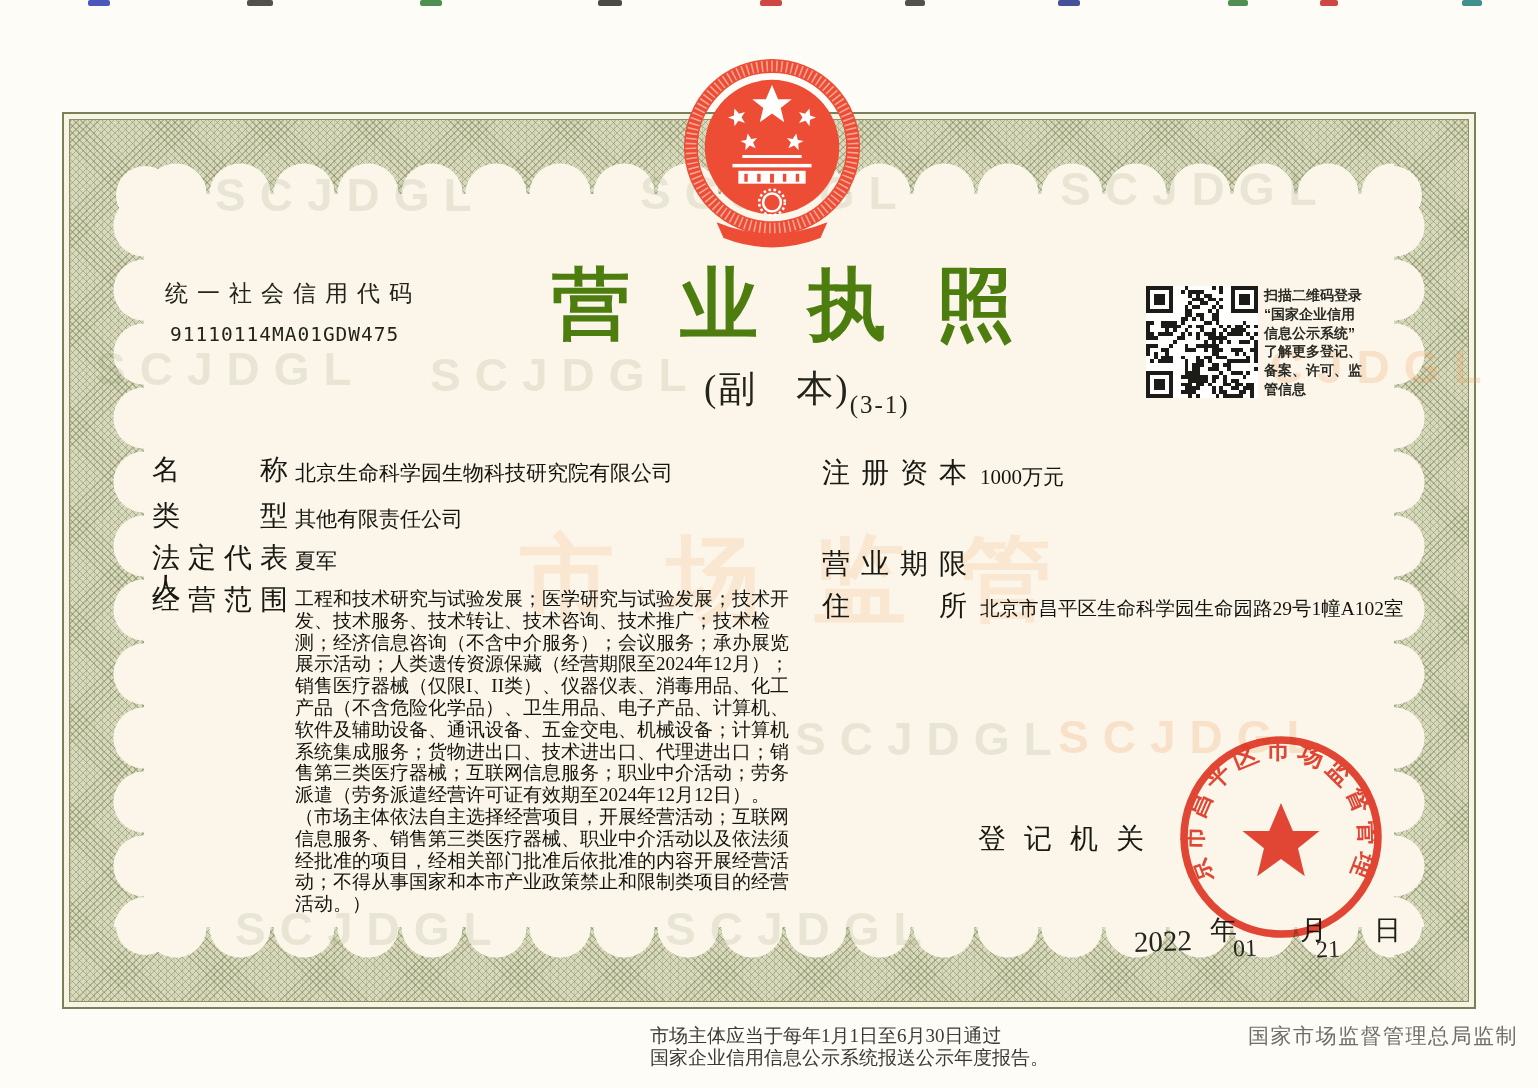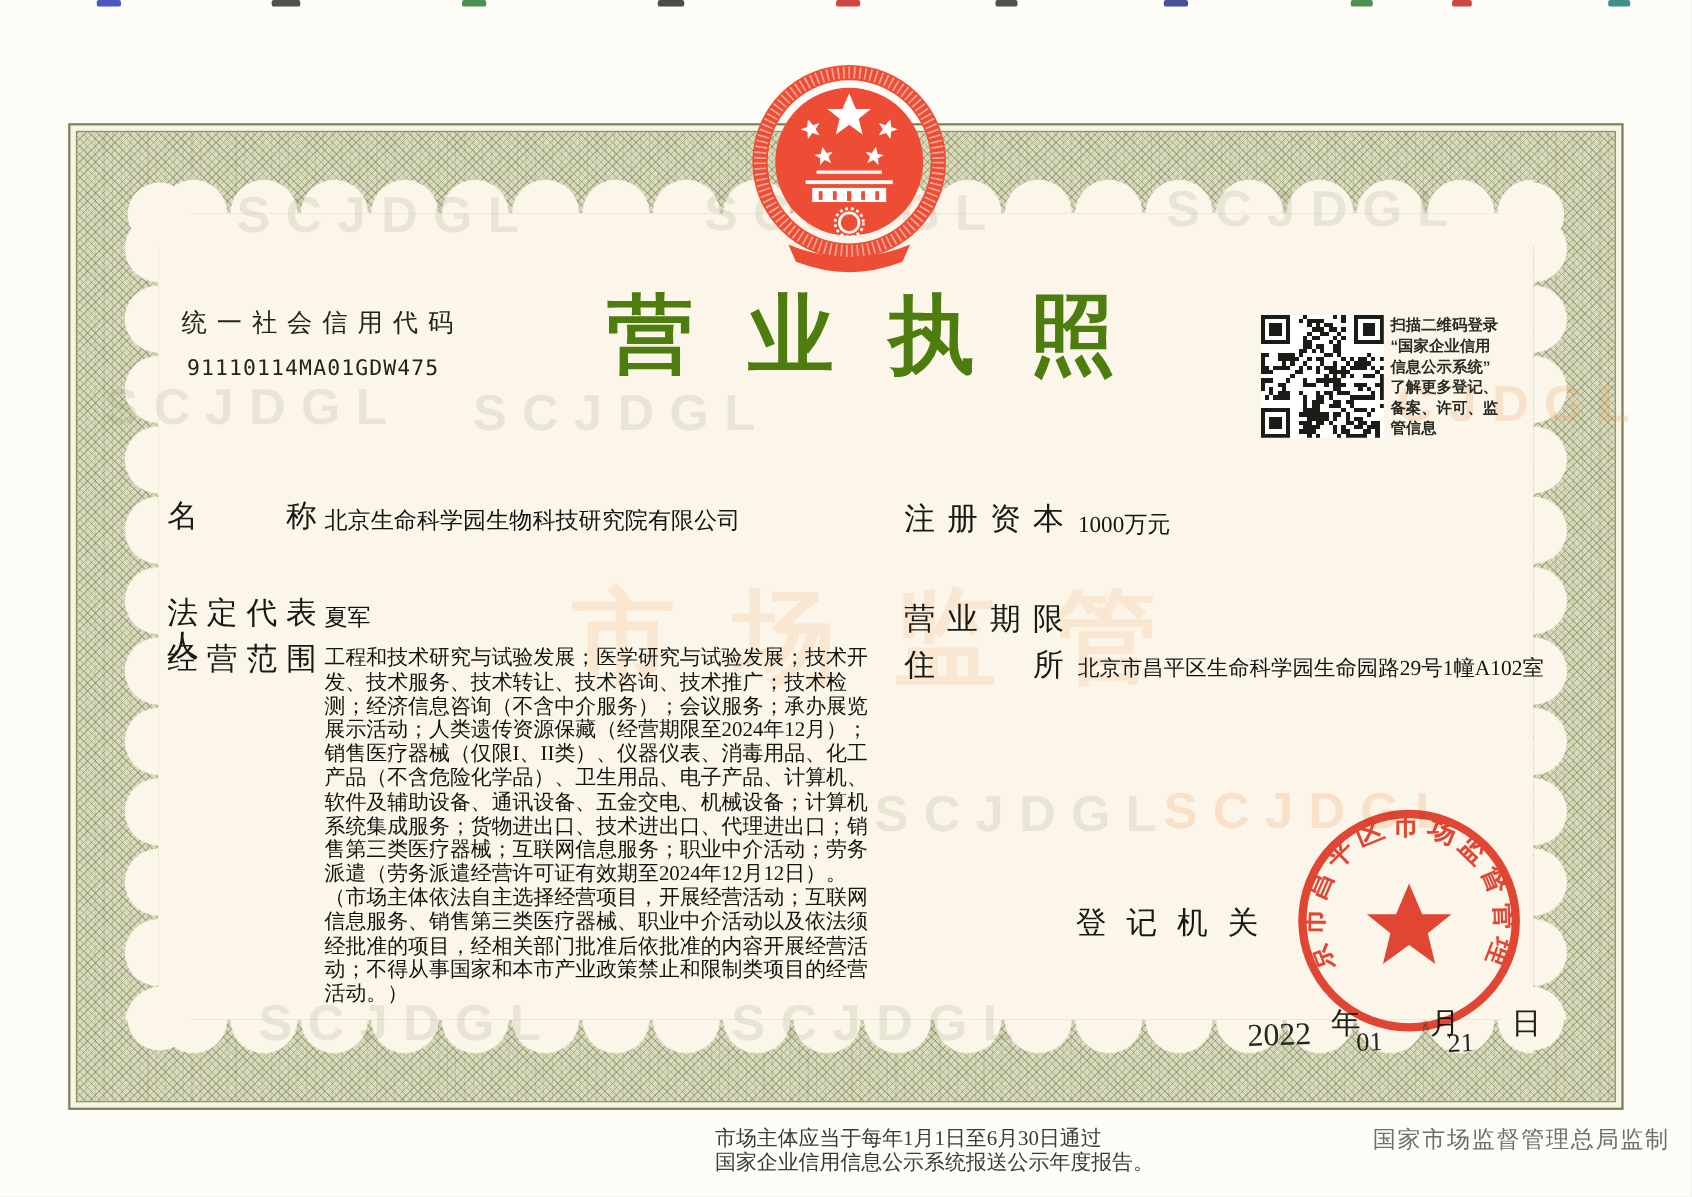--- a/index.html
+++ b/index.html
@@ -144,20 +144,23 @@
     </g>
     <circle cx="90" cy="148" r="9" fill="none" stroke="#fff" stroke-width="2.5"></circle>
     <circle cx="90" cy="148" r="13" fill="none" stroke="#fff" stroke-width="2.5" stroke-dasharray="2.6 2.6"></circle>
     <path d="M34,168 Q90,191 146,168 L139,184 Q90,203 41,184 Z" fill="#ee4d35"></path>
   </svg>
 
   <div class="abs code-label" style="left:165px;top:278px;">统一社会信用代码</div>
   <div class="abs code-value" style="left:170px;top:323px;">91110114MA01GDW475</div>
 
   <div class="abs title" style="left:552px;top:265px;">营业执照</div>
+  <div class="abs subtitle" style="left:704px;top:364px;">
+    <span>(副　本)</span><span class="copyidx">(3-1)</span>
+  </div>
 
   <svg class="qr" viewBox="0 0 29 29">
     <rect width="29" height="29" fill="#ffffff"></rect>
     <g id="qr-cells" fill="#1b1b18">
         <rect x="10" y="0" width="1" height="1"></rect>
         <rect x="17" y="0" width="1" height="1"></rect>
         <rect x="19" y="0" width="1" height="1"></rect>
         <rect x="9" y="1" width="1" height="1"></rect>
         <rect x="11" y="1" width="1" height="1"></rect>
         <rect x="12" y="1" width="1" height="1"></rect>
@@ -444,20 +447,24 @@
     <div>信息公示系统”</div>
     <div>了解更多登记、</div>
     <div>备案、许可、监</div>
     <div>管信息</div>
   </div>
 
   <div class="row" style="left:152px;top:455px;">
     <span class="lbl lbl-l">名称</span>
     <span class="val val-l" style="font-size:21px;">北京生命科学园生物科技研究院有限公司</span>
   </div>
+  <div class="row" style="left:152px;top:501px;">
+    <span class="lbl lbl-l">类型</span>
+    <span class="val val-l">其他有限责任公司</span>
+  </div>
   <div class="row" style="left:152px;top:543px;">
     <span class="lbl lbl-l">法定代表人</span>
     <span class="val val-l">夏军</span>
   </div>
   <div class="row" style="left:152px;top:585px;">
     <span class="lbl lbl-l">经营范围</span>
     <span class="val val-l scope">工程和技术研究与试验发展；医学研究与试验发展；技术开发、技术服务、技术转让、技术咨询、技术推广；技术检测；经济信息咨询（不含中介服务）；会议服务；承办展览展示活动；人类遗传资源保藏（经营期限至2024年12月）；销售医疗器械（仅限I、II类）、仪器仪表、消毒用品、化工产品（不含危险化学品）、卫生用品、电子产品、计算机、软件及辅助设备、通讯设备、五金交电、机械设备；计算机系统集成服务；货物进出口、技术进出口、代理进出口；销售第三类医疗器械；互联网信息服务；职业中介活动；劳务派遣（劳务派遣经营许可证有效期至2024年12月12日）。（市场主体依法自主选择经营项目，开展经营活动；互联网信息服务、销售第三类医疗器械、职业中介活动以及依法须经批准的项目，经相关部门批准后依批准的内容开展经营活动；不得从事国家和本市产业政策禁止和限制类项目的经营活动。）</span>
   </div>
 
   <div class="row" style="left:822px;top:458px;">

